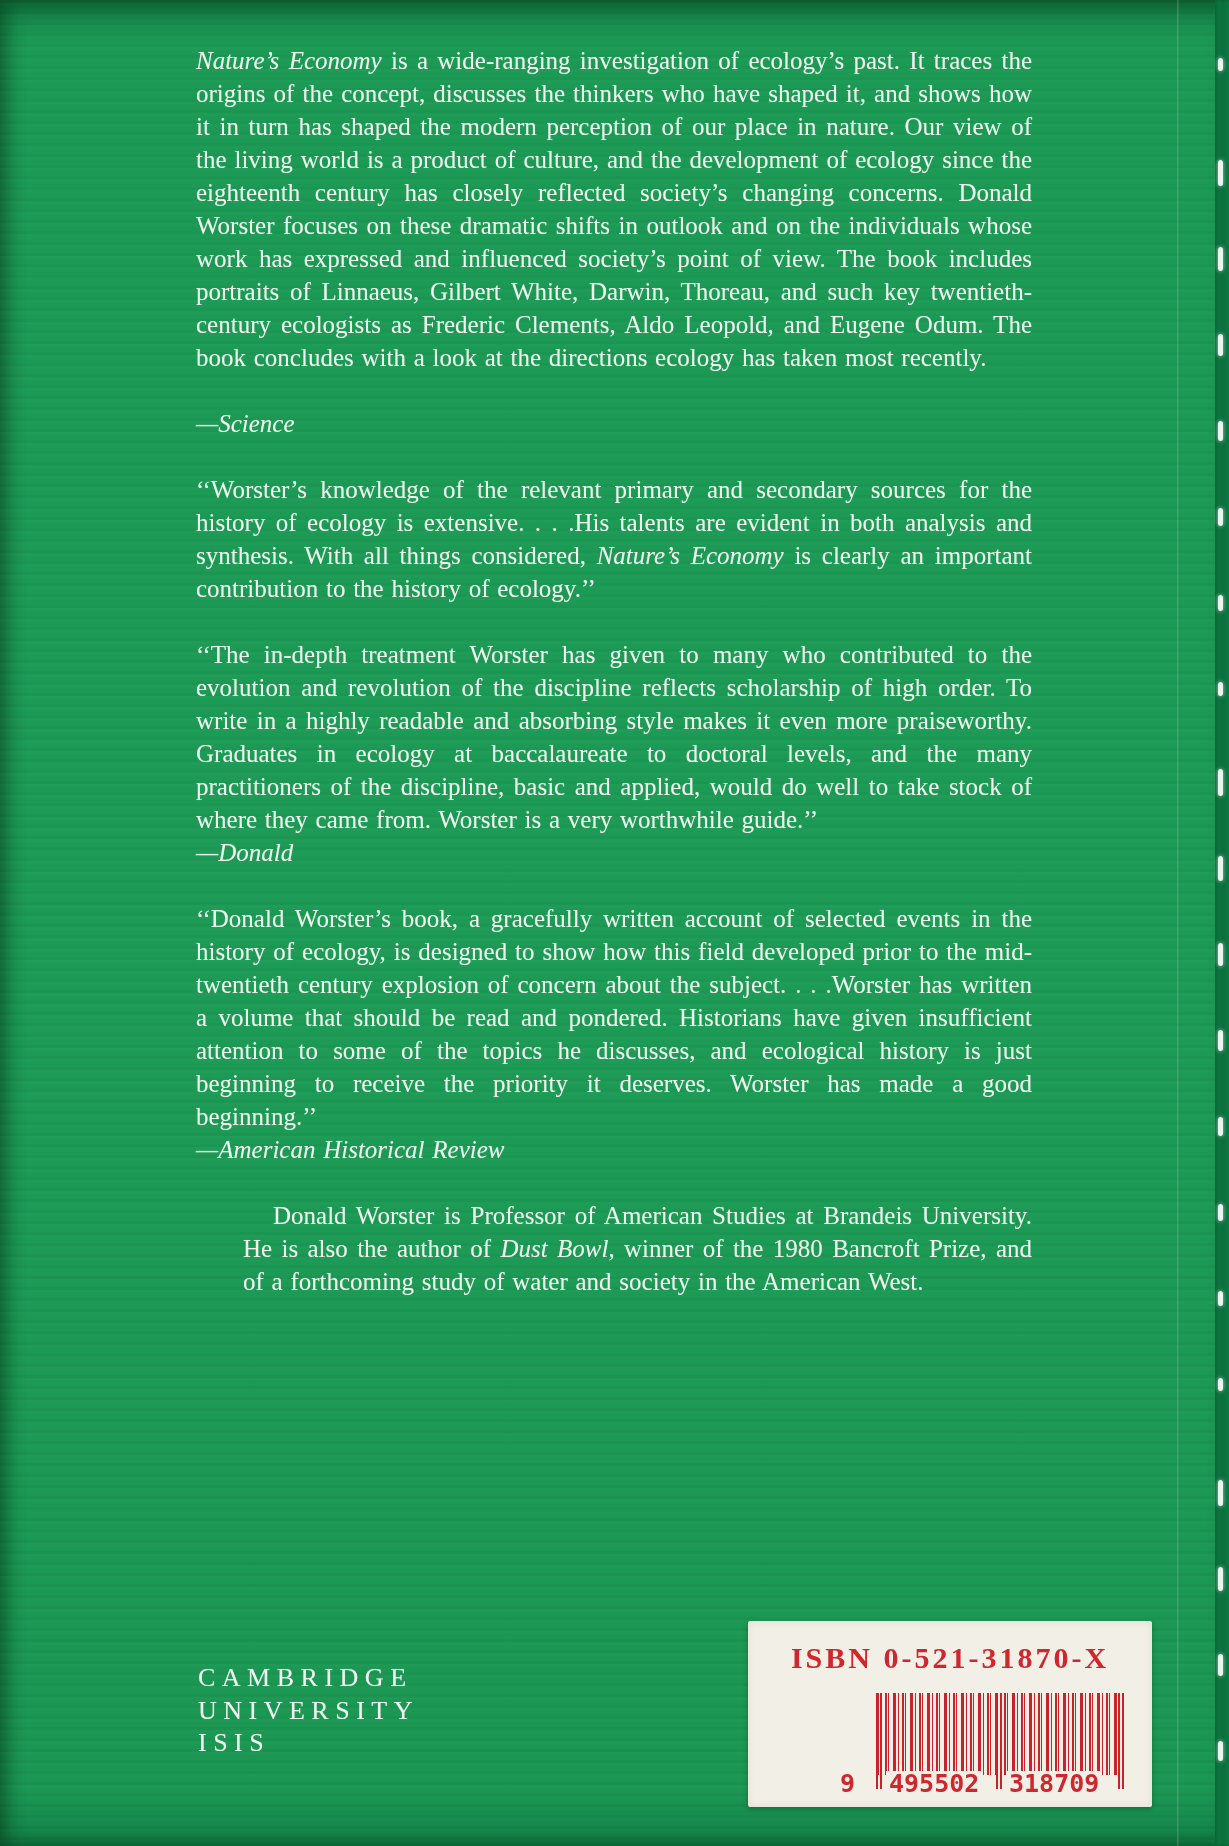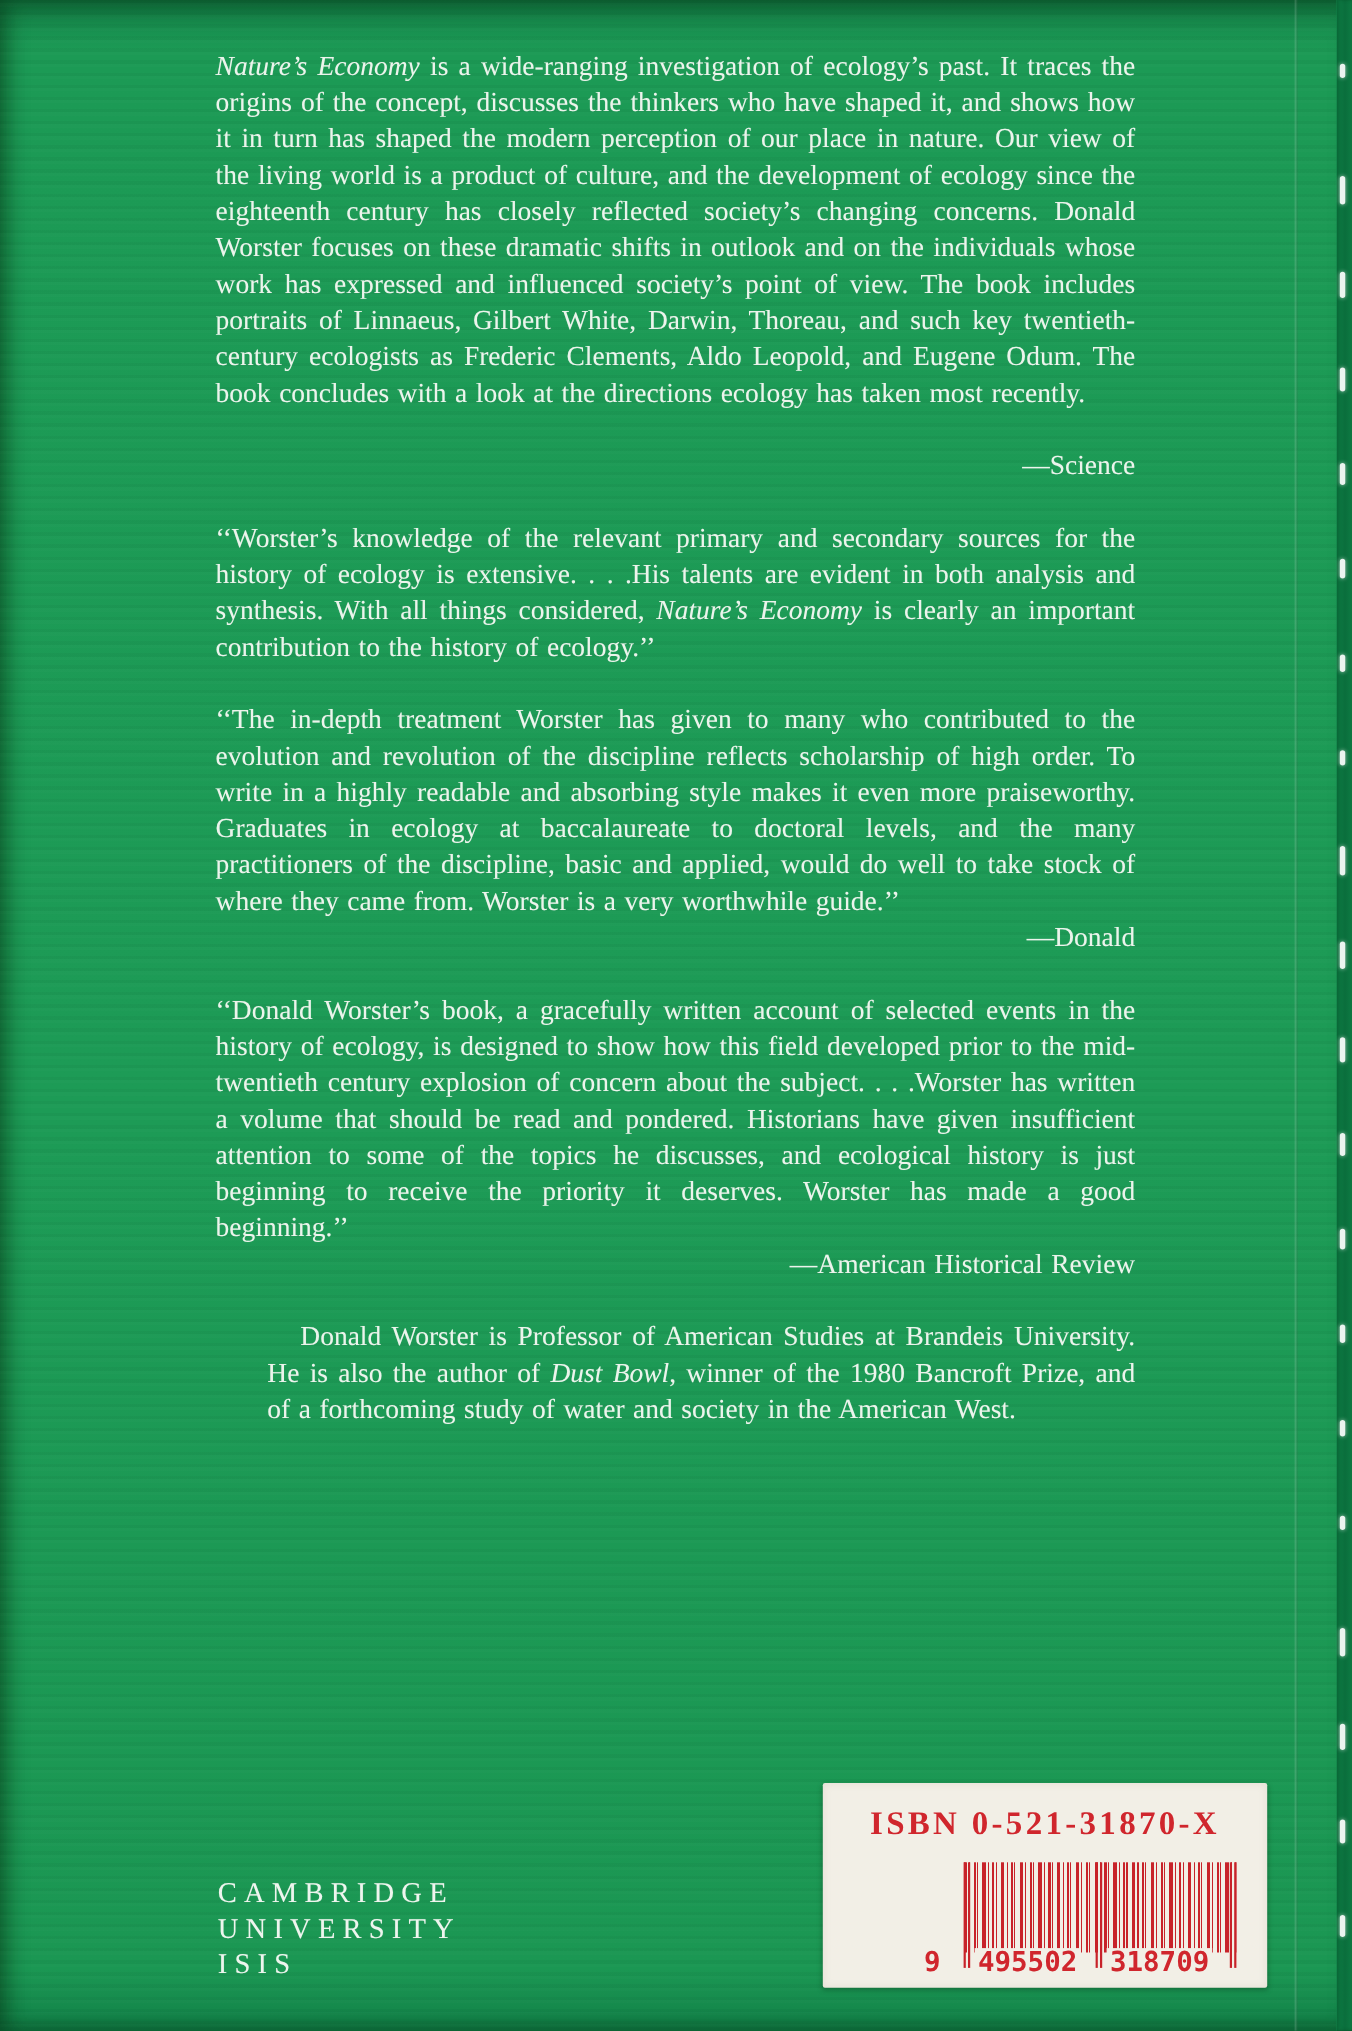--- a/index.html
+++ b/index.html
@@ -23,27 +23,26 @@
   }
   .textcol{
     position:absolute;left:196px;top:44px;width:836px;
     color:#ecf4ec;font-size:25px;line-height:33px;text-align:justify;
     word-spacing:1.5px;
     text-shadow:0 0 1px rgba(255,255,255,.25);
   }
   .textcol p{margin:0;}
   .para.synopsis{margin-bottom:33px;}
   .review-block{margin-bottom:33px;}
-  .attribution{text-align:right;}
+  .attribution{font-style:italic;text-align:left;}
   .para.bio{text-indent:30px;margin-top:8px;margin-left:47px;}
   .publisher{
     position:absolute;left:198px;top:1662px;
     color:#eef5ee;font-size:26px;line-height:32.5px;letter-spacing:6.5px;
     text-shadow:0 0 1px rgba(255,255,255,.3);
-    margin-top:43px;
   }
   .isbn-label{
     position:absolute;left:748px;top:1621px;width:404px;height:186px;
     background:#f2efe6;border-radius:2px;
     box-shadow:0 2px 5px rgba(0,40,15,.35), inset 0 0 8px rgba(120,110,80,.12);
   }
   .isbn-text{
     position:absolute;left:0;right:0;top:20px;text-align:center;
     font-family:Liberation Serif, serif;font-weight:bold;
     font-size:30px;letter-spacing:3px;color:#d0262d;

